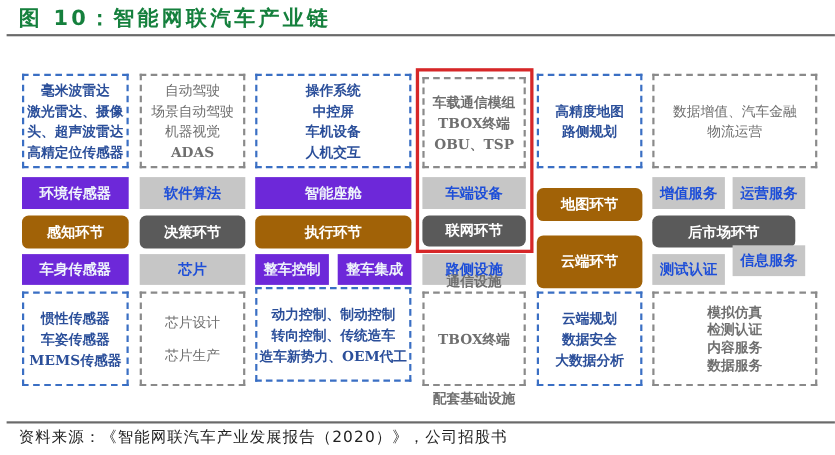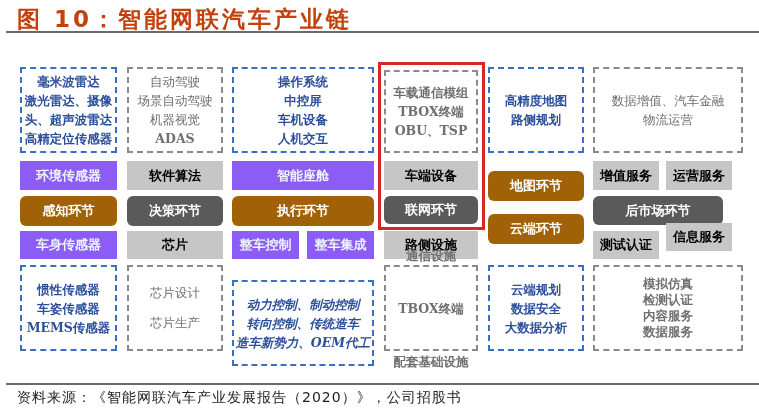--- a/index.html
+++ b/index.html
@@ -1,31 +1,31 @@
 <!DOCTYPE html>
 <html><head>
 <meta charset="utf-8">
 <style>
   html, body { margin:0; padding:0; background:#ffffff; }
   body { width:759px; height:414px; position:relative; overflow:hidden;
          font-family:"DejaVu Serif", "Liberation Serif", serif; }
-  .title { position:absolute; left:17px; top:4px; font-size:23px; font-weight:bold;
-           color:#c2410c; letter-spacing:3px; font-family:"DejaVu Sans","Liberation Sans",sans-serif; }
+  .title { position:absolute; left:17px; top:4px; font-size:19px; font-weight:bold;
+           color:#15803d; letter-spacing:3px; font-family:"DejaVu Sans","Liberation Sans",sans-serif; }
   .rule { position:absolute; left:6px; right:0; height:2px; background:#6a6a6a; }
   .dbox { position:absolute; box-sizing:border-box; display:flex; flex-direction:column;
           justify-content:center; align-items:center; text-align:center;
           font-size:12.5px; line-height:19px; font-weight:bold; }
   .dbox.blue { border:2px dashed #3a6fc4; color:#2b4f9a; }
   .dbox.gray { border:2px dashed #8a8a8a; color:#6f6f6f; font-weight:normal; }
   .dbox.gray.bold { font-weight:bold; }
   .blk { position:absolute; box-sizing:border-box; display:flex; align-items:center; justify-content:center;
          font-size:13px; font-weight:bold; }
-  .lb { background:#8b5cf6; color:#eef4fb; }
+  .lb { background:#6d28d9; color:#eef4fb; }
   .db { background:#a16207; color:#ffffff; border-radius:6px; }
-  .lg { background:#c6c6c6; color:#000000; }
+  .lg { background:#c6c6c6; color:#1d4ed8; }
   .dg { background:#5a5a5a; color:#ffffff; border-radius:6px; }
   .redframe { position:absolute; left:378px; top:62px; width:107px; height:168px;
               box-sizing:border-box; border:3px solid #d62728; }
   .source { position:absolute; left:17px; top:389px; font-size:14px; color:#222;
             font-family:"DejaVu Sans","Liberation Sans",sans-serif; letter-spacing:1px; }
 </style>
 </head>
 <body>
 
 <div class="title">图 10：智能网联汽车产业链</div>
@@ -74,40 +74,40 @@
 <div class="blk lb" style="left:232px;top:161px;width:142px;height:29px;">智能座舱</div>
 <div class="blk db" style="left:232px;top:196px;width:142px;height:30px;">执行环节</div>
 <div class="blk lb" style="left:232px;top:231px;width:67px;height:28px;">整车控制</div>
 <div class="blk lb" style="left:307px;top:231px;width:67px;height:28px;">整车集成</div>
 
 <div class="blk lg" style="left:384px;top:161px;width:94px;height:29px;">车端设备</div>
 <div class="blk dg" style="left:384px;top:196px;width:94px;height:28px;">联网环节</div>
 <div class="blk lg" style="left:384px;top:231px;width:94px;height:28px;">路侧设施</div>
 
 <div class="blk db" style="left:488px;top:171px;width:96px;height:30px;">地图环节</div>
-<div class="blk db" style="left:488px;top:214px;width:96px;height:30px;">云端环节</div>
+<div class="blk db" style="left:488px;top:214px;width:96px;height:48px;">云端环节</div>
 
 <div class="blk lg" style="left:593px;top:161px;width:66px;height:29px;">增值服务</div>
 <div class="blk lg" style="left:666px;top:161px;width:66px;height:29px;">运营服务</div>
 <div class="blk dg" style="left:593px;top:196px;width:130px;height:29px;">后市场环节</div>
 <div class="blk lg" style="left:593px;top:231px;width:66px;height:28px;">测试认证</div>
 <div class="blk lg" style="left:666px;top:223px;width:66px;height:28px;text-align:center;">信息服务</div>
 
 <div class="redframe"></div>
 
 <div class="dbox blue" style="left:20px;top:265px;width:97px;height:86px;">
   <div>惯性传感器</div>
   <div>车姿传感器</div>
   <div>MEMS传感器</div>
 </div>
 <div class="dbox gray" style="left:127px;top:265px;width:96px;height:86px;line-height:30px;">
   <div>芯片设计</div>
   <div>芯片生产</div>
 </div>
-<div class="dbox blue" style="left:232px;top:280px;width:142px;height:86px;font-style:italic;">
+<div class="dbox blue" style="left:232px;top:261px;width:142px;height:86px;">
   <div>动力控制、制动控制</div>
   <div>转向控制、传统造车</div>
   <div>造车新势力、OEM代工</div>
 </div>
 <div class="dbox gray bold" style="left:384px;top:265px;width:94px;height:86px;line-height:17px;gap:36px;">
   <div>通信设施</div>
   <div>TBOX终端</div>
   <div>配套基础设施</div>
 </div>
 <div class="dbox blue" style="left:488px;top:265px;width:96px;height:86px;">

